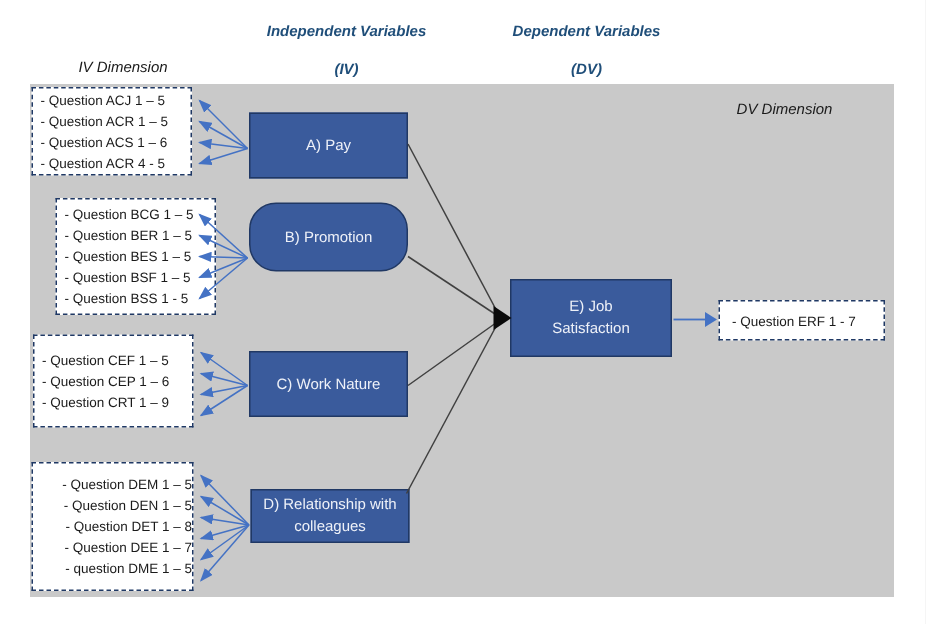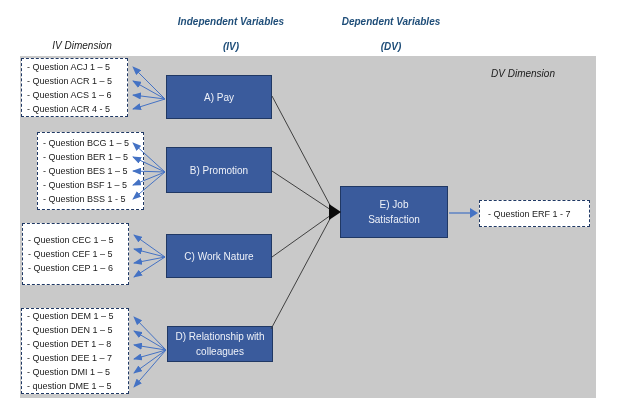--- a/index.html
+++ b/index.html
@@ -45,35 +45,34 @@
       <div>- Question ACR 4 - 5</div>
     </div>
   <div class="q-box" style="left:21px;top:132px;width:107px;height:78px;margin-left:16px;">
       <div>- Question BCG 1 – 5</div>
       <div>- Question BER 1 – 5</div>
       <div>- Question BES 1 – 5</div>
       <div>- Question BSF 1 – 5</div>
       <div>- Question BSS 1 - 5</div>
     </div>
   <div class="q-box" style="left:22px;top:223px;width:107px;height:62px;">
-      <div>- Question CEC 1 – 5</div>
       <div>- Question CEF 1 – 5</div>
       <div>- Question CEP 1 – 6</div>
+      <div>- Question CRT 1 – 9</div>
     </div>
-  <div class="q-box" style="left:21px;top:308px;width:108px;height:86px;">
+  <div class="q-box" style="left:21px;top:308px;width:108px;height:86px;text-align:right;">
       <div>- Question DEM 1 – 5</div>
       <div>- Question DEN 1 – 5</div>
       <div>- Question DET 1 – 8</div>
       <div>- Question DEE 1 – 7</div>
-      <div>- Question DMI 1 – 5</div>
       <div>- question DME 1 – 5</div>
     </div>
 
   <div class="iv-box" style="left:166px;top:75px;width:106px;height:44px;padding:0 10px;">A) Pay</div>
-  <div class="iv-box" style="left:166px;top:147px;width:106px;height:46px;padding:0 10px;">B) Promotion</div>
+  <div class="iv-box" style="left:166px;top:135px;width:106px;height:46px;padding:0 10px;border-radius:18px;">B) Promotion</div>
   <div class="iv-box" style="left:166px;top:234px;width:106px;height:44px;padding:0 6px;">C) Work Nature</div>
   <div class="iv-box" style="left:167px;top:326px;width:106px;height:35px;padding:17px 6px;">D) Relationship with colleagues</div>
 
   <div class="iv-box" style="left:340px;top:186px;width:108px;height:52px;padding:0 14px;">E) Job Satisfaction</div>
 
   <div class="q-box" style="left:479px;top:200px;width:111px;height:27px;padding-left:8px;">
     <div>- Question ERF 1 - 7</div>
   </div>
 
   <svg id="svg-overlay" width="617" height="416" viewBox="0 0 617 416">

